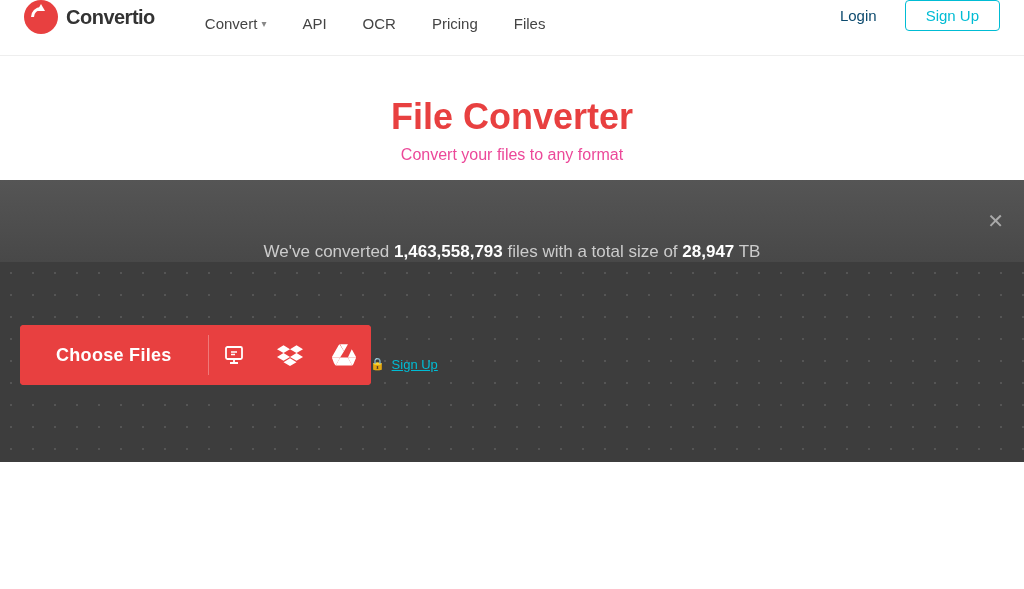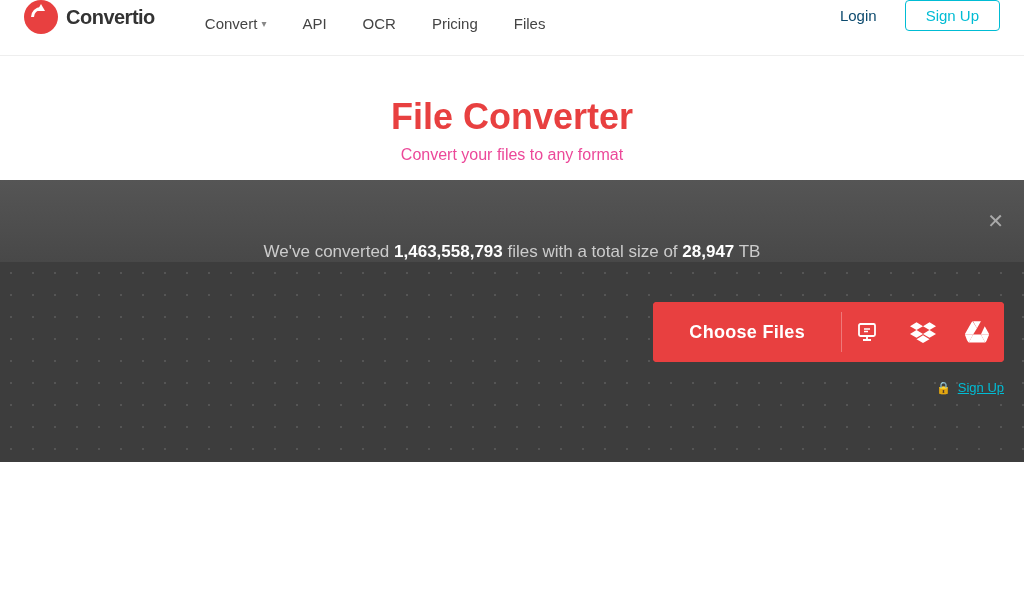--- a/index.html
+++ b/index.html
@@ -129,22 +129,22 @@
     }
 
     
     .dropzone-area {
       background: #3d3d3d;
       background-image:
         radial-gradient(circle, #555 1px, transparent 1px);
       background-size: 22px 22px;
       padding: 40px 20px 36px 20px;
       display: flex;
-      flex-direction: column;
-      align-items: flex-end;
+      flex-direction: row;
+      align-items: center;
       min-height: 200px;
     }
     .choose-files-row {
       display: flex;
       align-items: stretch;
       background: #e84040;
       border-radius: 4px;
       overflow: hidden;
       height: 60px;
       margin-bottom: 18px;

